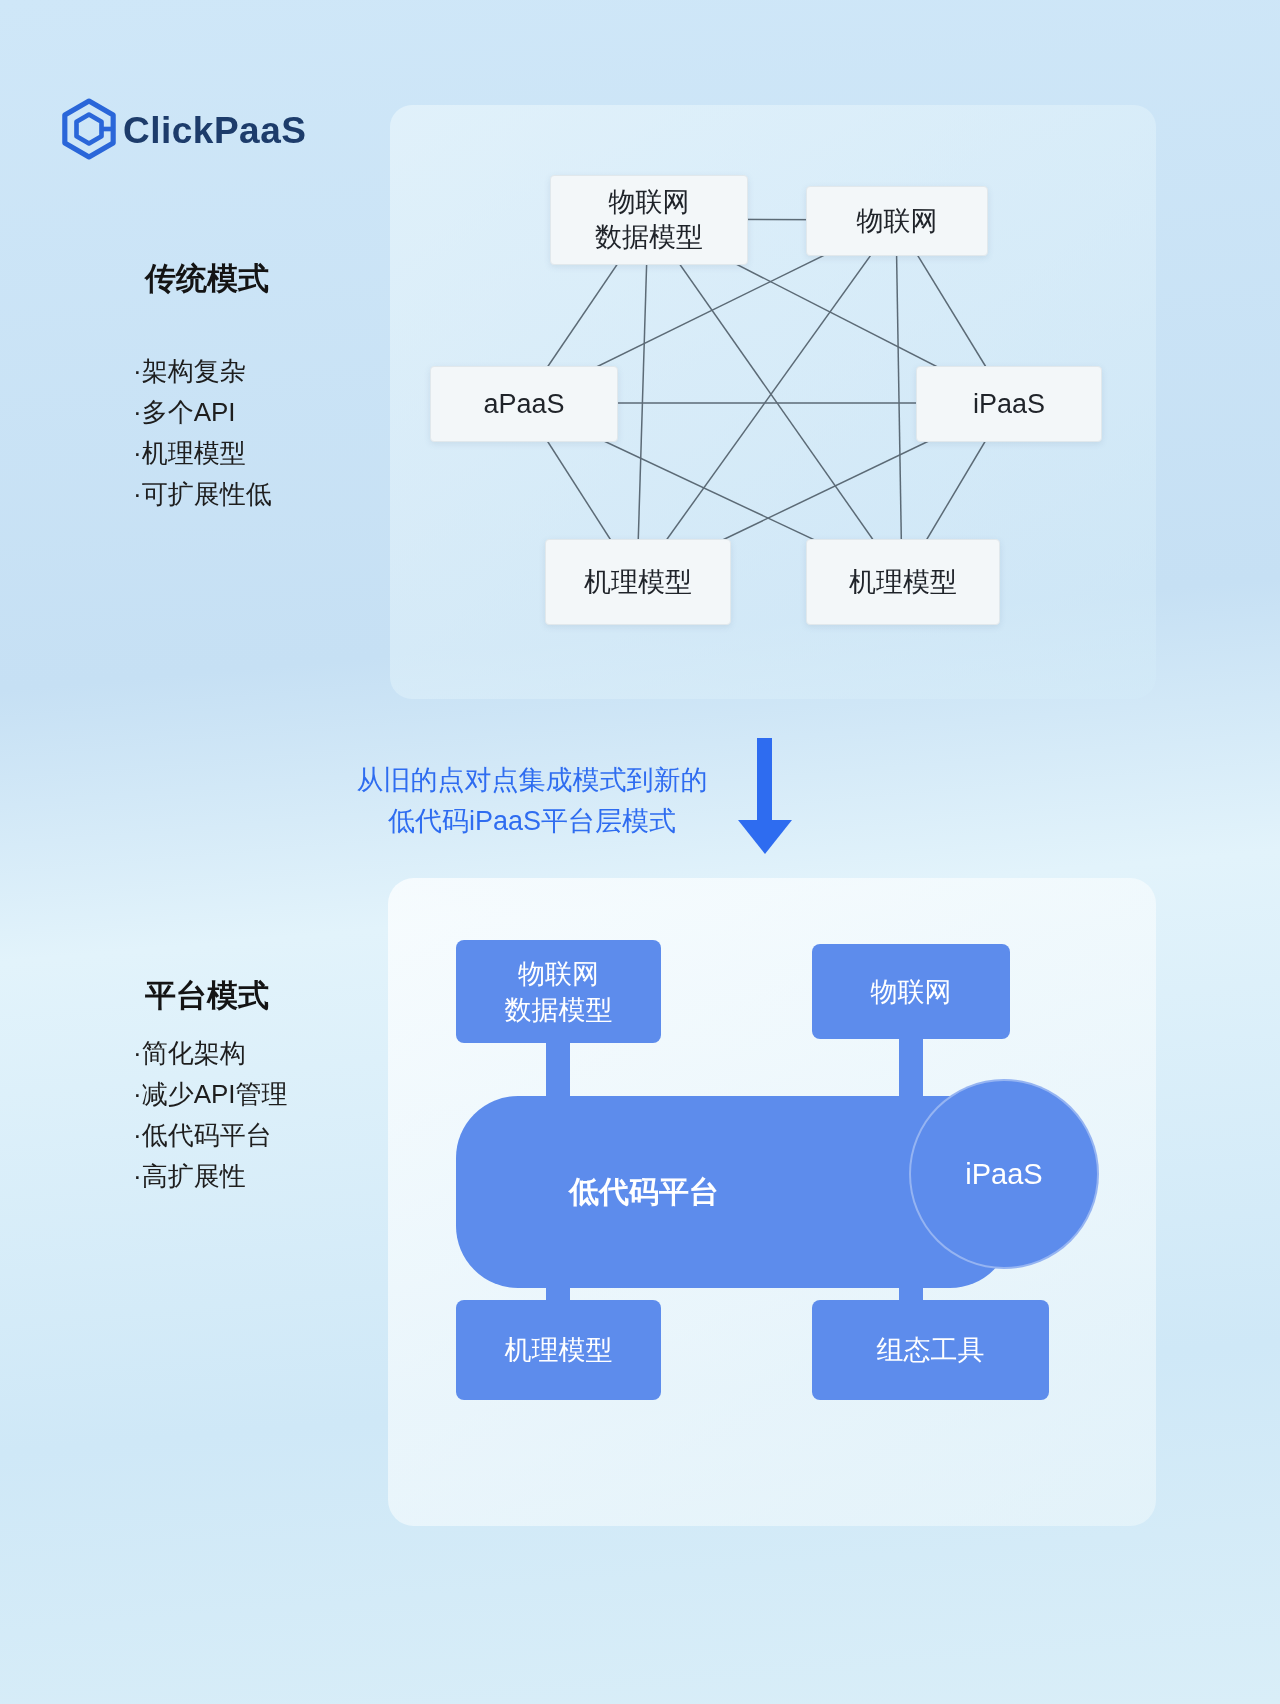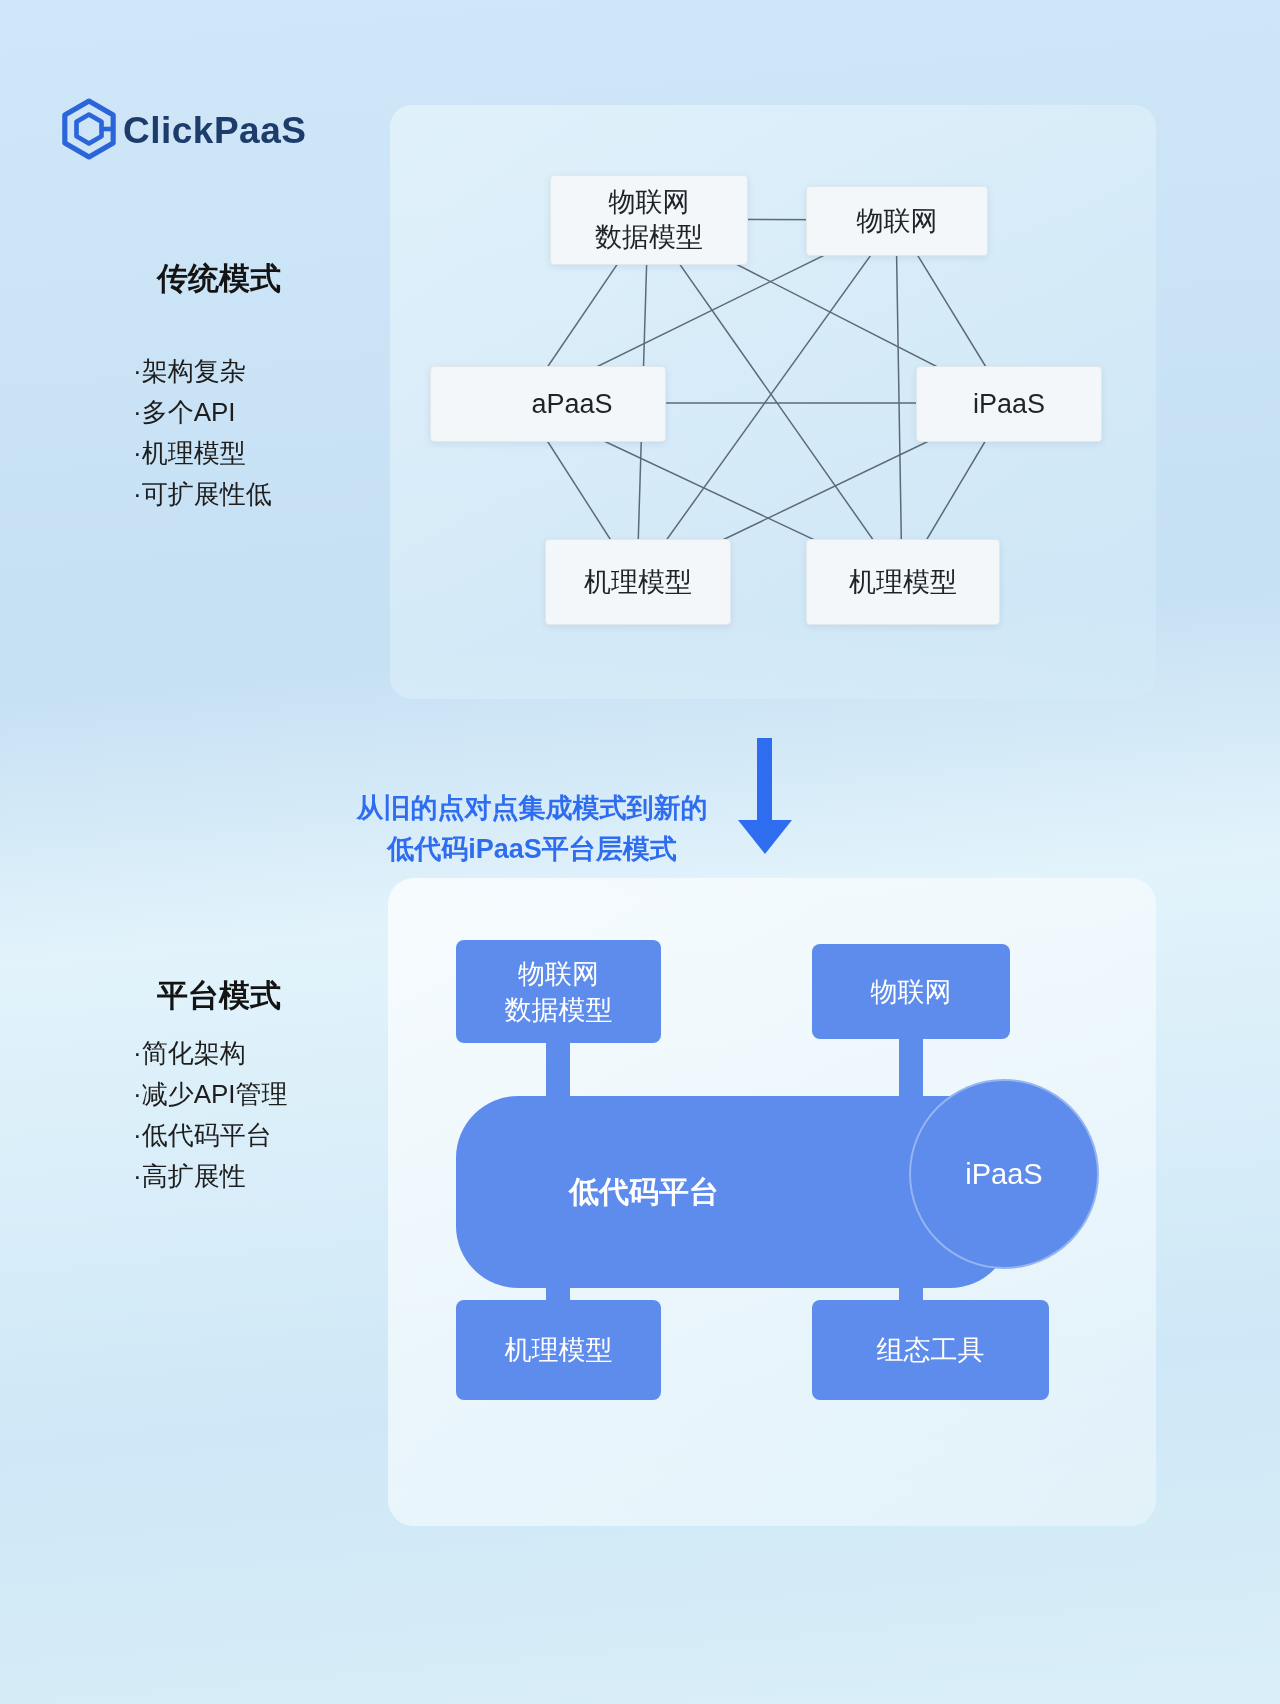--- a/index.html
+++ b/index.html
@@ -8,41 +8,41 @@
     font-family:"Liberation Sans","DejaVu Sans",sans-serif;
     background:linear-gradient(175deg,#cfe7f8 0%,#c6e0f4 38%,#e2f3fb 53%,#cfe8f7 80%,#d9eef8 100%);
   }
   .abs{position:absolute;}
 
   
   .logo{left:58px;top:98px;display:flex;align-items:center;gap:3px;}
   .logo-text{font-size:37px;font-weight:700;color:#1d3c6b;letter-spacing:.5px;}
 
   
-  .section-title{font-size:31px;font-weight:700;color:#141414;margin-left:12px;}
+  .section-title{font-size:31px;font-weight:700;color:#141414;}
   .bullets{font-size:26px;color:#1e1e1e;line-height:41px;}
 
   
   .top-panel{
     left:390px;top:105px;width:766px;height:594px;border-radius:22px;
     background:linear-gradient(145deg,rgba(240,250,253,.55),rgba(211,235,248,.5));
   }
   .mesh-svg{position:absolute;left:0;top:0;z-index:0;}
   .node{
     position:absolute;z-index:1;display:flex;align-items:center;justify-content:center;
     background:#f3f7f9;border:1px solid #e1e8ec;border-radius:4px;
     box-shadow:0 2px 6px rgba(70,100,130,.12);
     font-size:27px;font-weight:500;color:#1f2329;text-align:center;
     white-space:pre-line;line-height:35px;
   }
 
   
   .transition-text{
     left:320px;top:760px;width:424px;text-align:center;
-    font-size:27px;font-weight:700;color:#2e6cf0;line-height:41px;margin-top:28px;
+    font-size:27px;font-weight:400;color:#2e6cf0;line-height:41px;
   }
   .arrow-bar{left:757px;top:738px;width:15px;height:84px;background:#2e6cf0;}
   .arrow-head{
     left:738px;top:820px;width:0;height:0;
     border-left:27px solid transparent;border-right:27px solid transparent;
     border-top:34px solid #2e6cf0;
   }
 
   
   .bottom-panel{
@@ -106,21 +106,21 @@
       <line x1="133" y1="298" x2="247" y2="476"></line>
       <line x1="133" y1="298" x2="512" y2="476"></line>
       <line x1="618" y1="298" x2="247" y2="476"></line>
       <line x1="618" y1="298" x2="512" y2="476"></line>
     </g>
   </svg>
 
   <div class="node" style="left:160px;top:70px;width:196px;height:88px;">物联网
 数据模型</div>
   <div class="node" style="left:416px;top:81px;width:180px;height:68px;">物联网</div>
-  <div class="node" style="left:40px;top:261px;width:186px;height:74px;padding-left:48px;">aPaaS</div>
+  <div class="node" style="left:40px;top:261px;width:186px;height:74px;">aPaaS</div>
   <div class="node" style="left:526px;top:261px;width:184px;height:74px;">iPaaS</div>
   <div class="node" style="left:155px;top:434px;width:184px;height:84px;">机理模型</div>
   <div class="node" style="left:416px;top:434px;width:192px;height:84px;">机理模型</div>
 </div>
 
 <div class="abs transition-text">
   <div>从旧的点对点集成模式到新的</div>
   <div>低代码iPaaS平台层模式</div>
 </div>
 <div class="abs arrow-bar"></div>

